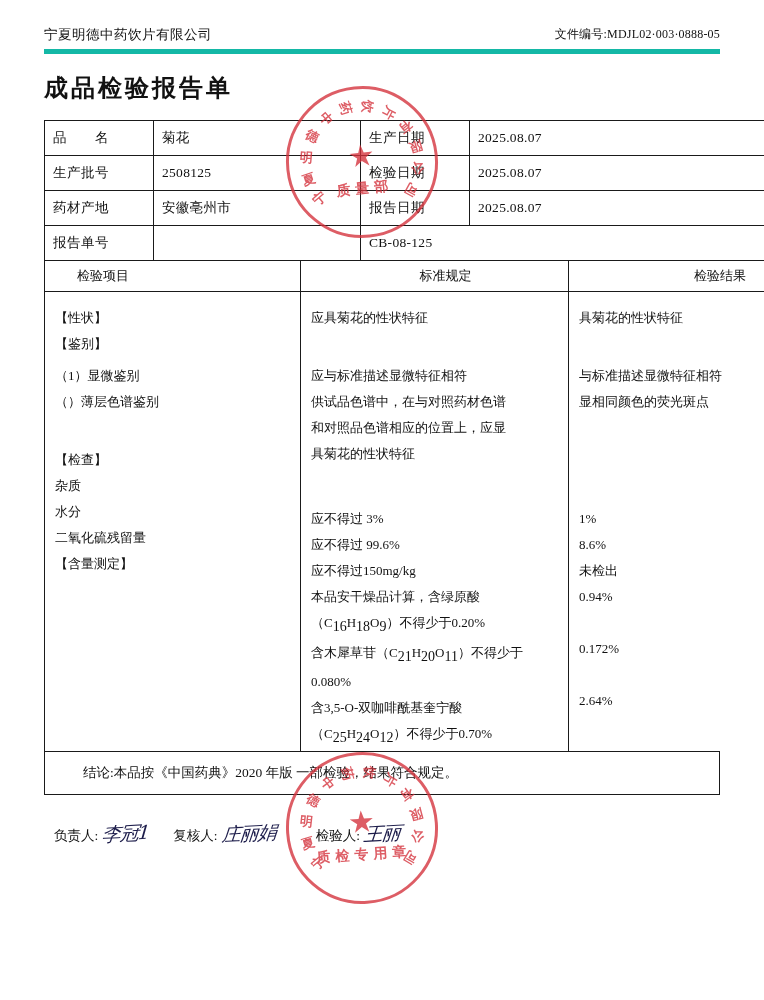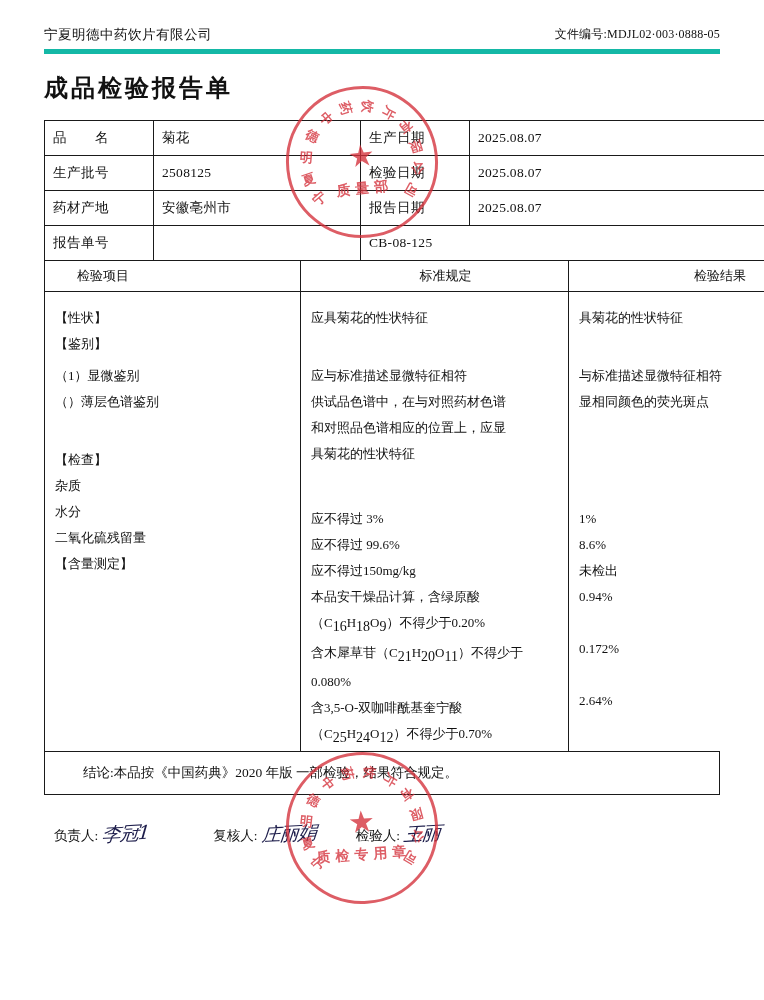--- a/index.html
+++ b/index.html
@@ -138,21 +138,21 @@
   .sign-name {
     font-family: "DejaVu Serif", serif;
     font-style: italic;
     font-size: 19px;
     color: #1c1c4a;
     margin-left: 4px;
     transform: skewX(-8deg) rotate(-3deg);
     display: inline-block;
     letter-spacing: -1px;
   }
-  .sg1 { margin-right: 64px; }
+  .sg1 { margin-right: 24px; }
   .sg2 { margin-right: 40px; }
 
   
   .stamp {
     position: absolute;
     border-radius: 50%;
     border: 3px solid #d4303a;
     color: #d4303a;
     pointer-events: none;
     opacity: 0.78;

